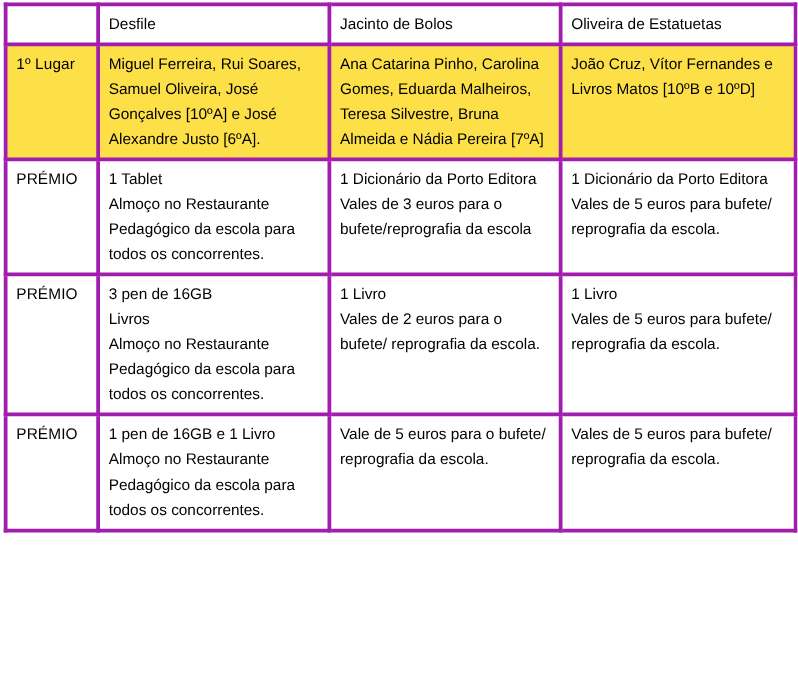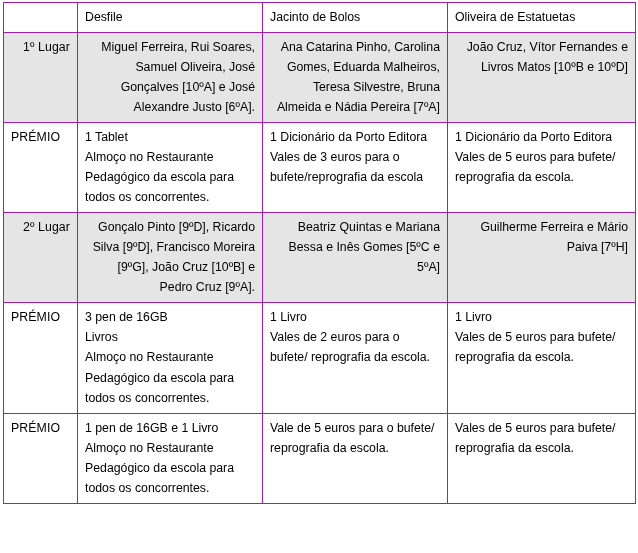--- a/index.html
+++ b/index.html
@@ -25,21 +25,21 @@
     table-layout: fixed;
     border: 1px solid #9d8fb8;
   }
   table.results col.c0 { width: 74px; }
   table.results col.c1 { width: 185px; }
   table.results col.c2 { width: 185px; }
   table.results col.c3 { width: 188px; }
 
   table.results th,
   table.results td {
-    border: 1px solid #a21caf;
+    border: 3px solid #a21caf;
     vertical-align: top;
     padding: 4px 7px 5px 7px;
     font-size: 12.3px;
     line-height: 1.63;
     font-weight: normal;
     text-align: left;
   }
 
   
   thead th {
@@ -51,22 +51,21 @@
     padding-bottom: 2px;
     line-height: 1.5;
     border-bottom: 1.5px solid #8f7fae;
   }
   thead th.corner {
     background: #ffffff;
   }
 
   
   tr.place td {
-    background: #e5e5e5;
-    text-align: right;
+    background: #fde047;
   }
   
   tr.prize td {
     background: #ffffff;
     margin-left: 36px;
   }
 
   td.label,
   th.corner {
     text-align: center;
@@ -115,26 +114,20 @@
           </td>
           <td>
             <span class="cell-line">1 Dicionário da Porto Editora</span>
             <span class="cell-line">Vales de 3 euros para o bufete/reprografia da escola</span>
           </td>
           <td>
             <span class="cell-line">1 Dicionário da Porto Editora</span>
             <span class="cell-line">Vales de 5 euros para bufete/ reprografia da escola.</span>
           </td>
         </tr>
-        <tr class="place">
-          <td class="label">2º Lugar</td>
-          <td>Gonçalo Pinto [9ºD], Ricardo Silva [9ºD], Francisco Moreira [9ºG], João Cruz [10ºB] e Pedro Cruz [9ºA].</td>
-          <td>Beatriz Quintas e Mariana Bessa e Inês Gomes [5ºC e 5ºA]</td>
-          <td>Guilherme Ferreira e Mário Paiva [7ºH]</td>
-        </tr>
         <tr class="prize">
           <td class="label">PRÉMIO</td>
           <td>
             <span class="cell-line">3 pen de 16GB</span>
             <span class="cell-line">Livros</span>
             <span class="cell-line">Almoço no Restaurante Pedagógico da escola para todos os concorrentes.</span>
           </td>
           <td>
             <span class="cell-line">1 Livro</span>
             <span class="cell-line">Vales de 2 euros para o bufete/ reprografia da escola.</span>

